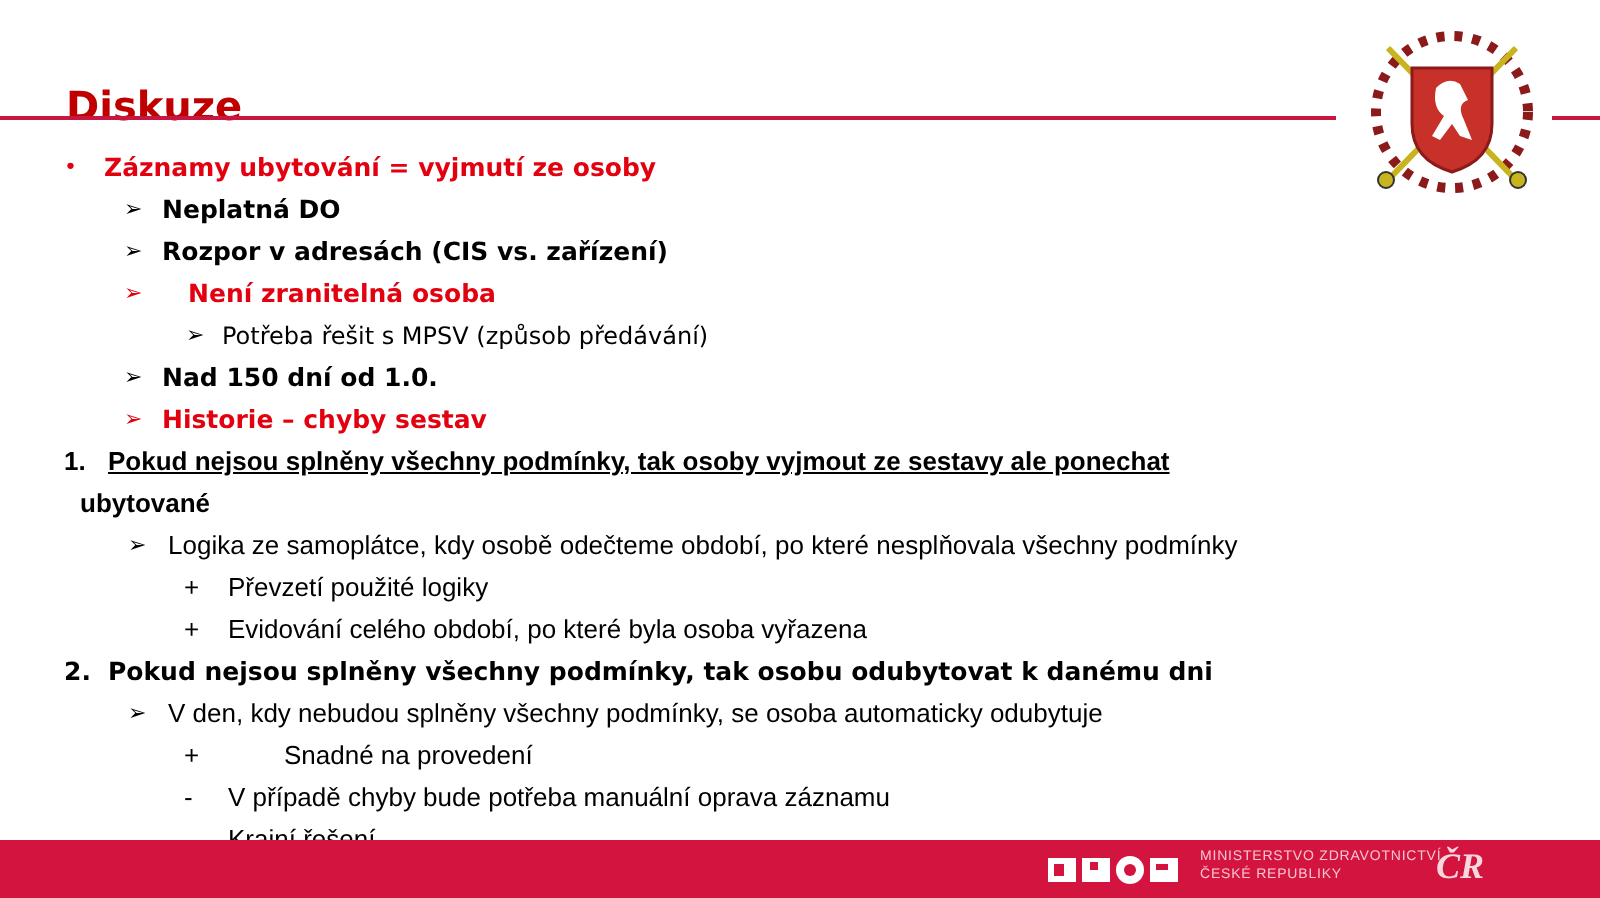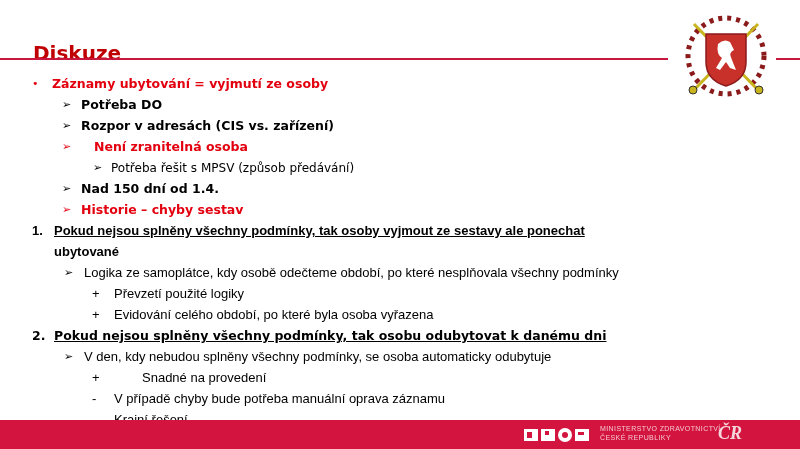--- a/index.html
+++ b/index.html
@@ -35,52 +35,52 @@
   <circle cx="79" cy="80" r="4" fill="#c8b41e" stroke="#333" stroke-width="1"></circle>
   <path d="M26 24 H66 V52 Q66 70 46 76 Q26 70 26 52 Z" fill="#c8302a" stroke="#8b1a1a" stroke-width="1.5"></path>
   <path d="M38 34 Q44 28 50 32 L54 40 Q48 42 52 50 L56 60 L50 58 L46 52 L40 60 L36 58 L42 48 Q36 44 38 34 Z" fill="#ffffff"></path>
 </svg>
 
 <div class="content">
   <span class="mark red" style="left:32px; top:0px;">•</span>
   <span class="line b red" style="left:52px; top:0px;">Záznamy ubytování = vyjmutí ze osoby</span>
 
   <span class="mark" style="left:62px; top:21px;">➢</span>
-  <span class="line b" style="left:81px; top:21px;">Potřeba DO</span>
+  <span class="line b" style="left:81px; top:21px;">Neplatná DO</span>
 
   <span class="mark" style="left:62px; top:42px;">➢</span>
   <span class="line b" style="left:81px; top:42px;">Rozpor v adresách (CIS vs. zařízení)</span>
 
   <span class="mark red" style="left:62px; top:63px;">➢</span>
   <span class="line b red" style="left:94px; top:63px;">Není zranitelná osoba</span>
 
   <span class="mark" style="left:93px; top:84px;">➢</span>
   <span class="line" style="left:111px; top:84px; font-size:12px;">Potřeba řešit s MPSV (způsob předávání)</span>
 
   <span class="mark" style="left:62px; top:105px;">➢</span>
-  <span class="line b" style="left:81px; top:105px;">Nad 150 dní od 1.4.</span>
+  <span class="line b" style="left:81px; top:105px;">Nad 150 dní od 1.0.</span>
 
   <span class="mark red" style="left:62px; top:126px;">➢</span>
   <span class="line b red" style="left:81px; top:126px;">Historie – chyby sestav</span>
 
   <span class="line b cond" style="left:32px; top:147px;">1.</span>
   <span class="line b cond" style="left:54px; top:147px;text-decoration:underline;">Pokud nejsou splněny všechny podmínky, tak osoby vyjmout ze sestavy ale ponechat</span>
-  <span class="line b cond" style="left:54px; top:168px;">ubytované</span>
+  <span class="line b cond" style="left:40px; top:168px;">ubytované</span>
 
   <span class="mark" style="left:64px; top:189px;">➢</span>
   <span class="line cond" style="left:84px; top:189px;text-align:right;">Logika ze samoplátce, kdy osobě odečteme období, po které nesplňovala všechny podmínky</span>
 
   <span class="line cond" style="left:92px; top:210px;">+</span>
   <span class="line cond" style="left:114px; top:210px;">Převzetí použité logiky</span>
 
   <span class="line cond" style="left:92px; top:231px;">+</span>
   <span class="line cond" style="left:114px; top:231px;">Evidování celého období, po které byla osoba vyřazena</span>
 
   <span class="line b" style="left:32px; top:252px;">2.</span>
-  <span class="line b" style="left:54px; top:252px;text-decoration:underline;">Pokud nejsou splněny všechny podmínky, tak osobu odubytovat k danému dni</span>
+  <span class="line b" style="left:54px; top:252px;">Pokud nejsou splněny všechny podmínky, tak osobu odubytovat k danému dni</span>
 
   <span class="mark" style="left:64px; top:273px;">➢</span>
   <span class="line cond" style="left:84px; top:273px;">V den, kdy nebudou splněny všechny podmínky, se osoba automaticky odubytuje</span>
 
   <span class="line cond" style="left:92px; top:294px;">+</span>
   <span class="line cond" style="left:114px; top:294px;margin-left:28px;">Snadné na provedení</span>
 
   <span class="line cond" style="left:92px; top:315px;">-</span>
   <span class="line cond" style="left:114px; top:315px;">V případě chyby bude potřeba manuální oprava záznamu</span>
 

